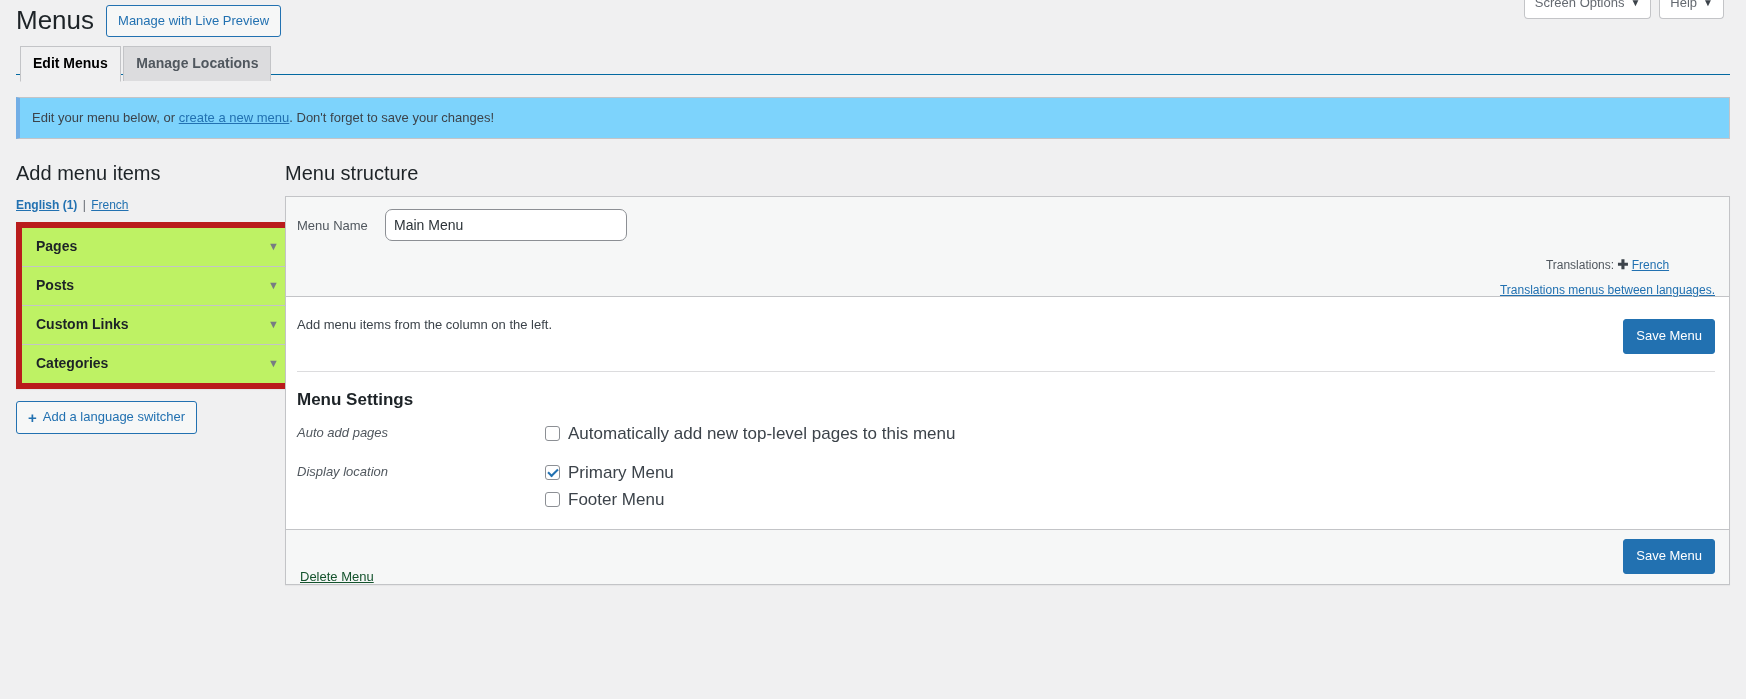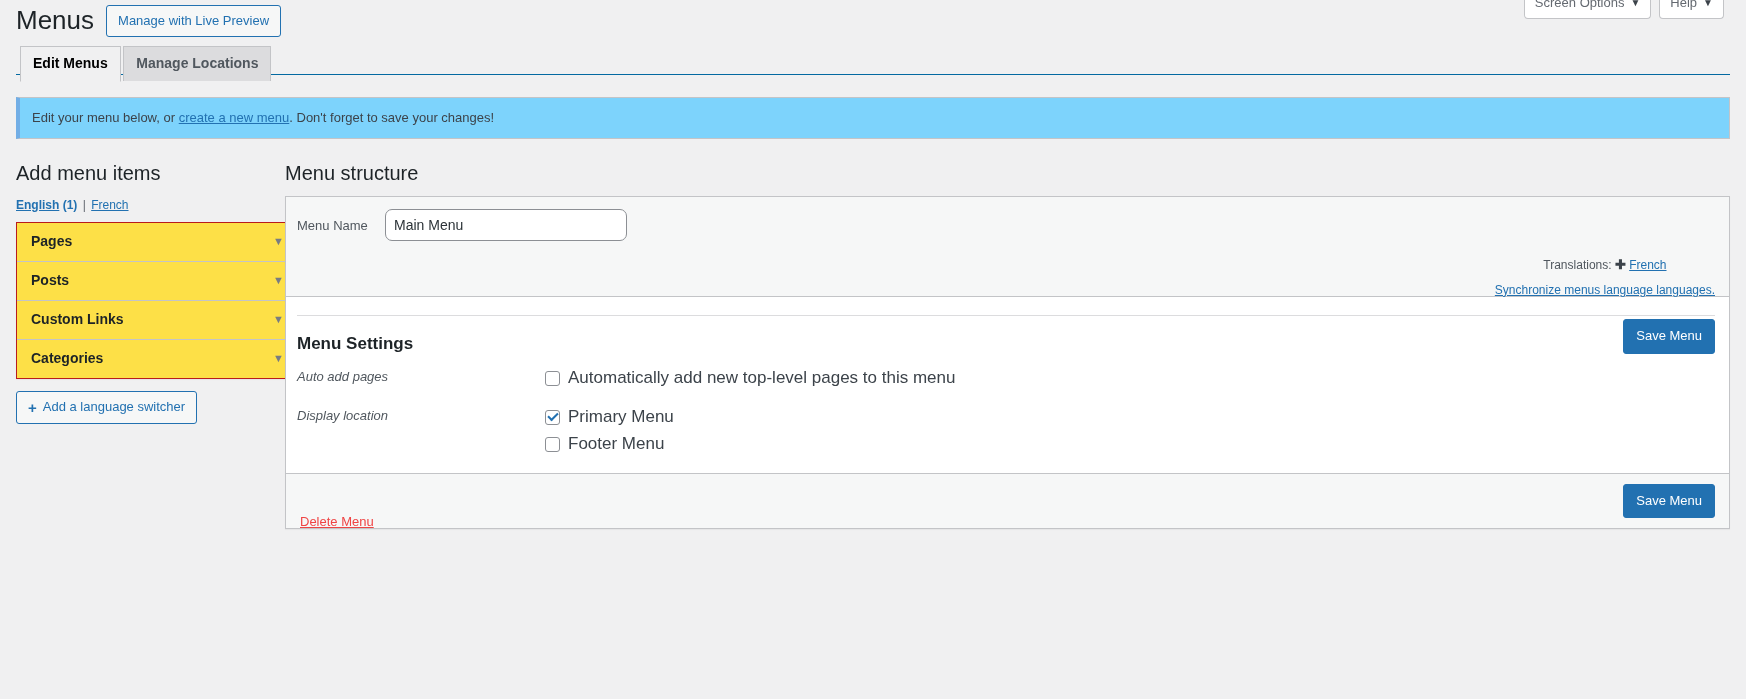--- a/index.html
+++ b/index.html
@@ -155,22 +155,22 @@
   }
   .lang-links .cnt {
     color: #2271b1;
     font-weight: bold;
   }
   .lang-links .sep { color: #646970; padding: 0 2px; }
   .lang-links .other { color: #2271b1; }
 
   
   .accordion {
-    border: 1px solid #b91c1c;
-    background: #fde047;
+    border: 6px solid #b91c1c;
+    background: #bef264;
     box-shadow: 0 1px 1px rgba(0,0,0,.04);
   }
   .accordion-item {
     border-bottom: 1px solid #c3c4c7;
   }
   .accordion-item:last-child { border-bottom: none; }
   .accordion-head {
     display: flex;
     align-items: center;
     justify-content: space-between;
@@ -379,21 +379,21 @@
     background: #f6f7f7;
     border-top: 1px solid #c3c4c7;
     padding: 12px 14px;
     display: flex;
     align-items: center;
     justify-content: space-between;
     height: 30px;
     box-sizing: content-box;
   }
   .delete-link {
-    color: #ef4444;
+    color: #14532d;
     text-decoration: underline;
     font-size: 13px;
     cursor: pointer;
     margin-top: 40px;
   }
 </style>
 </head>
 <body>
 
 <div class="top-meta">
@@ -474,27 +474,28 @@
         <span class="field-label">Menu Name</span>
         <input class="text-input" type="text" value="Main Menu" style="">
       </div>
 
       <div class="header-right">
         <div class="translations-line">
           <span>Translations:</span>
           <span class="plus">✚</span>
           <a href="#" class="tlink">French</a>
         </div>
-        <a href="#" class="sync-link">Synchronize menus language languages.</a>
+        <a href="#" class="sync-link">Translations menus between languages.</a>
       </div>
 
       <button class="btn-primary save-top">Save Menu</button>
     </div>
 
     <div class="panel-body">
+      <div class="empty-msg">Add menu items from the column on the left.</div>
 
       <div class="divider"></div>
 
       <h3 class="menu-settings-title">Menu Settings</h3>
 
       <div class="setting-row">
         <span class="setting-label">Auto add pages</span>
         <div>
           <label class="checkbox-line">
             <span class="cbx"></span>

